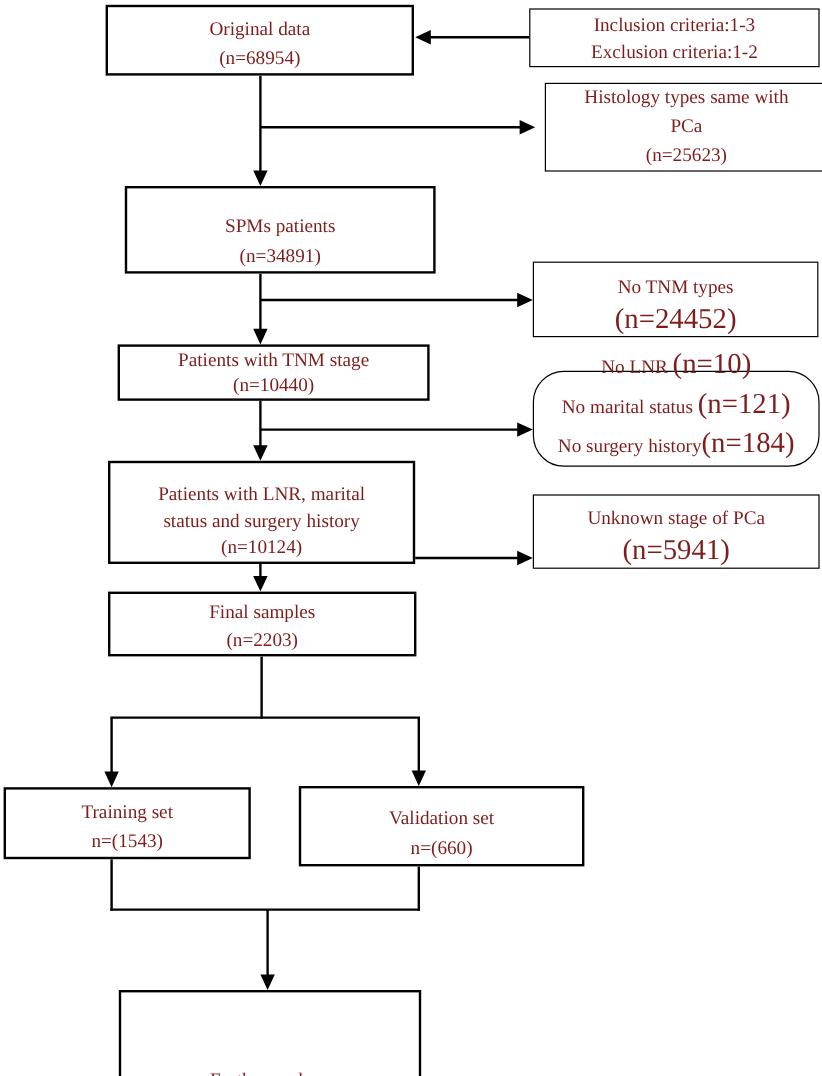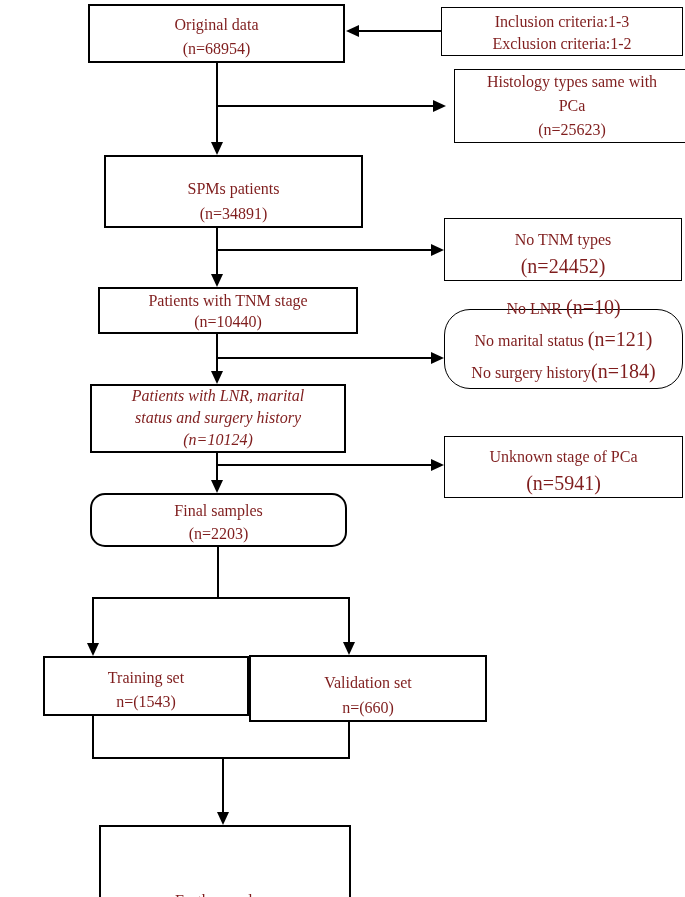--- a/index.html
+++ b/index.html
@@ -16,21 +16,21 @@
     color: #7f1d1d;
     display: flex;
     flex-direction: column;
     align-items: center;
     justify-content: flex-end;
     text-align: center;
     font-size: 16px;
   }
   .box.thin { border-width: 1.5px; }
   .ln { white-space: pre; }
-  .lg { font-size: 20px; }
+  .lg { font-size: 24px; }
 </style>
 </head>
 <body>
 
 <div class="figure">
 
   <svg class="connectors" viewBox="0 0 685 897" xmlns="http://www.w3.org/2000/svg">
 
     <line x1="358" y1="31" x2="442" y2="31"></line>
     <polygon points="359,25 359,37 346,31"></polygon>
@@ -81,27 +81,27 @@
   <div class="box" style="left:88px; top:155px; width:259px; height:73px; line-height:25px;margin-left:16px;">
     <div class="ln">SPMs patients</div>
     <div class="ln">(n=34891)</div>
   </div>
 
   <div class="box" style="left:98px; top:287px; width:260px; height:47px; line-height:21px;">
     <div class="ln">Patients with TNM stage</div>
     <div class="ln">(n=10440)</div>
   </div>
 
-  <div class="box" style="left:90px; top:384px; width:256px; height:69px; line-height:22px;font-style:italic;">
+  <div class="box" style="left:90px; top:384px; width:256px; height:86px; line-height:22px;">
     <div class="ln">Patients with LNR, marital</div>
     <div class="ln">status and surgery history</div>
     <div class="ln">(n=10124)</div>
   </div>
 
-  <div class="box" style="left:90px; top:493px; width:257px; height:54px; line-height:23px;border-radius:15px;">
+  <div class="box" style="left:90px; top:493px; width:257px; height:54px; line-height:23px;">
     <div class="ln">Final samples</div>
     <div class="ln">(n=2203)</div>
   </div>
 
   <div class="box thin" style="left:441px; top:7px; width:242px; height:49px; line-height:22px;">
     <div class="ln">Inclusion criteria:1-3</div>
     <div class="ln">Exclusion criteria:1-2</div>
   </div>
 
   <div class="box thin" style="left:454px; top:69px; width:236px; height:74px; line-height:24px;">
@@ -114,26 +114,26 @@
     <div class="ln">No TNM types</div>
     <div class="ln lg">(n=24452)</div>
   </div>
 
   <div class="box thin" style="left:444px; top:309px; width:239px; height:80px; line-height:31px;border-radius:26px;">
     <div class="ln"><span>No LNR </span><span class="lg">(n=10)</span></div>
     <div class="ln"><span>No marital status </span><span class="lg">(n=121)</span></div>
     <div class="ln"><span>No surgery history</span><span class="lg">(n=184)</span></div>
   </div>
 
-  <div class="box thin" style="left:444px; top:436px; width:239px; height:62px; line-height:27px;">
+  <div class="box thin" style="left:444px; top:412px; width:239px; height:62px; line-height:27px;">
     <div class="ln">Unknown stage of PCa</div>
     <div class="ln lg">(n=5941)</div>
   </div>
 
-  <div class="box" style="left:3px; top:656px; width:206px; height:60px; line-height:24px;margin-left:40px;">
+  <div class="box" style="left:3px; top:656px; width:206px; height:60px; line-height:24px;">
     <div class="ln">Training set</div>
     <div class="ln">n=(1543)</div>
   </div>
 
   <div class="box" style="left:249px; top:655px; width:238px; height:67px; line-height:25px;">
     <div class="ln">Validation set</div>
     <div class="ln">n=(660)</div>
   </div>
 
   <div class="box" style="left:99px; top:825px; width:252px; height:90px; line-height:24px;">

